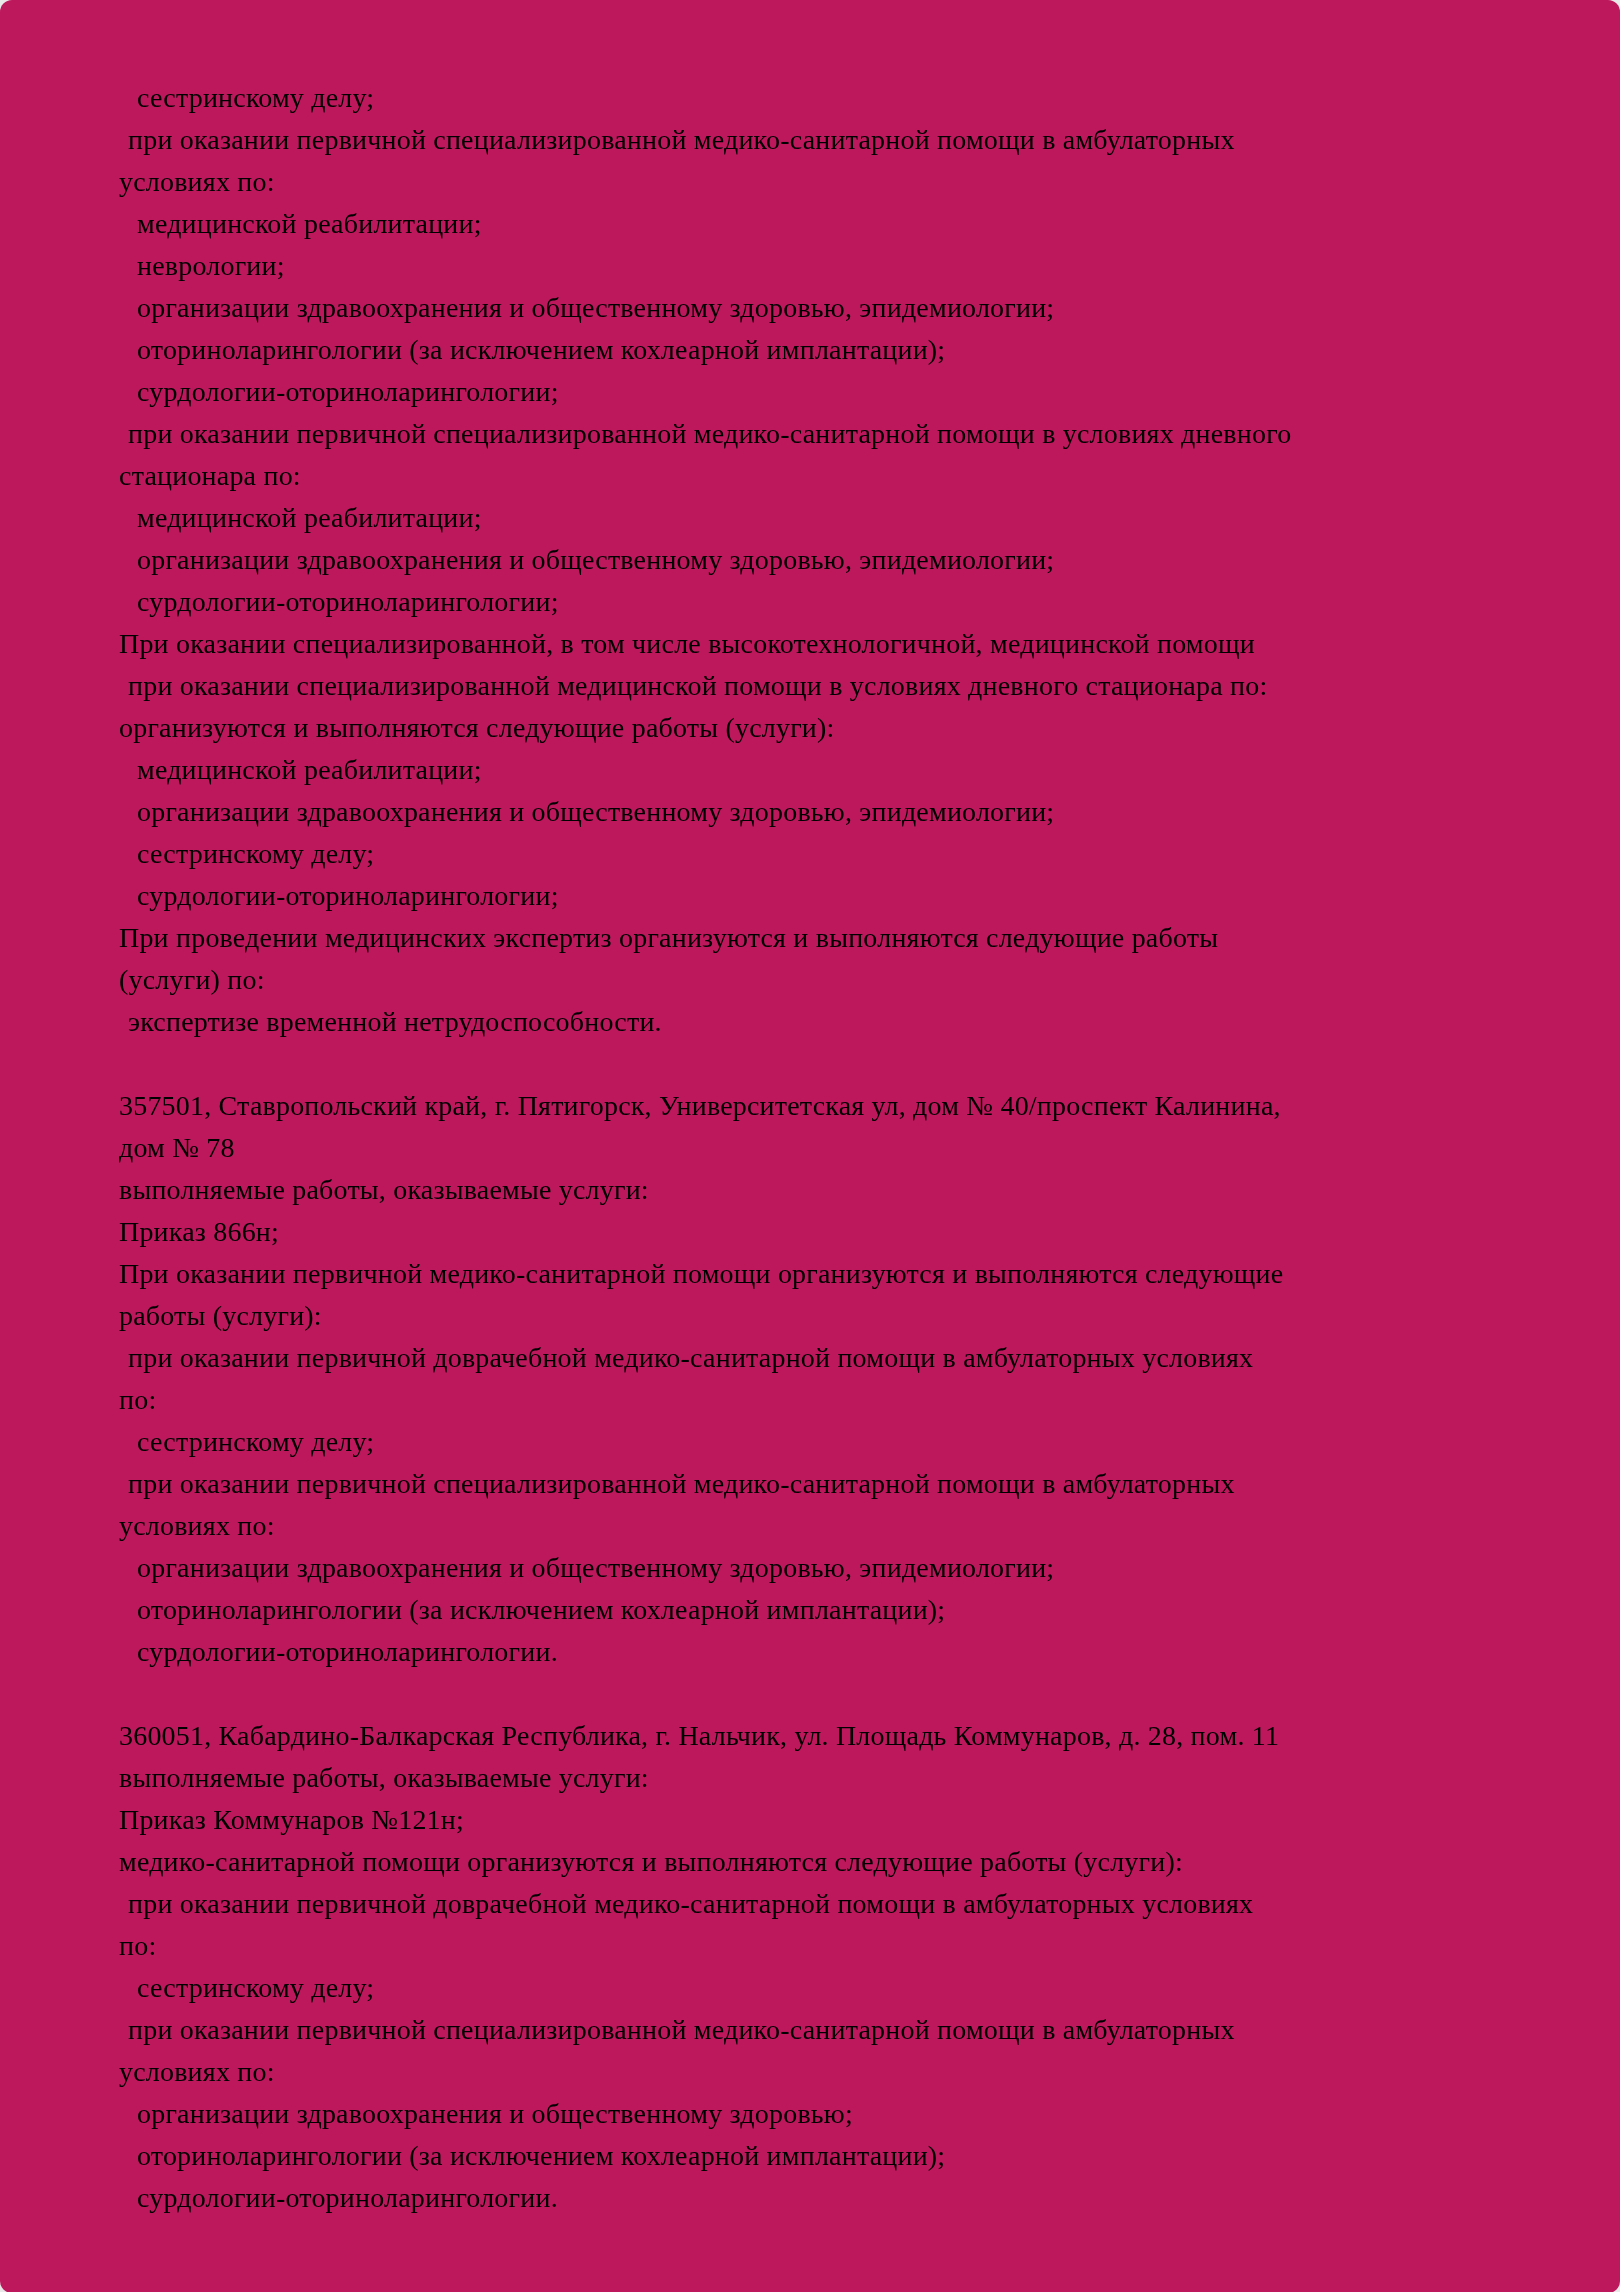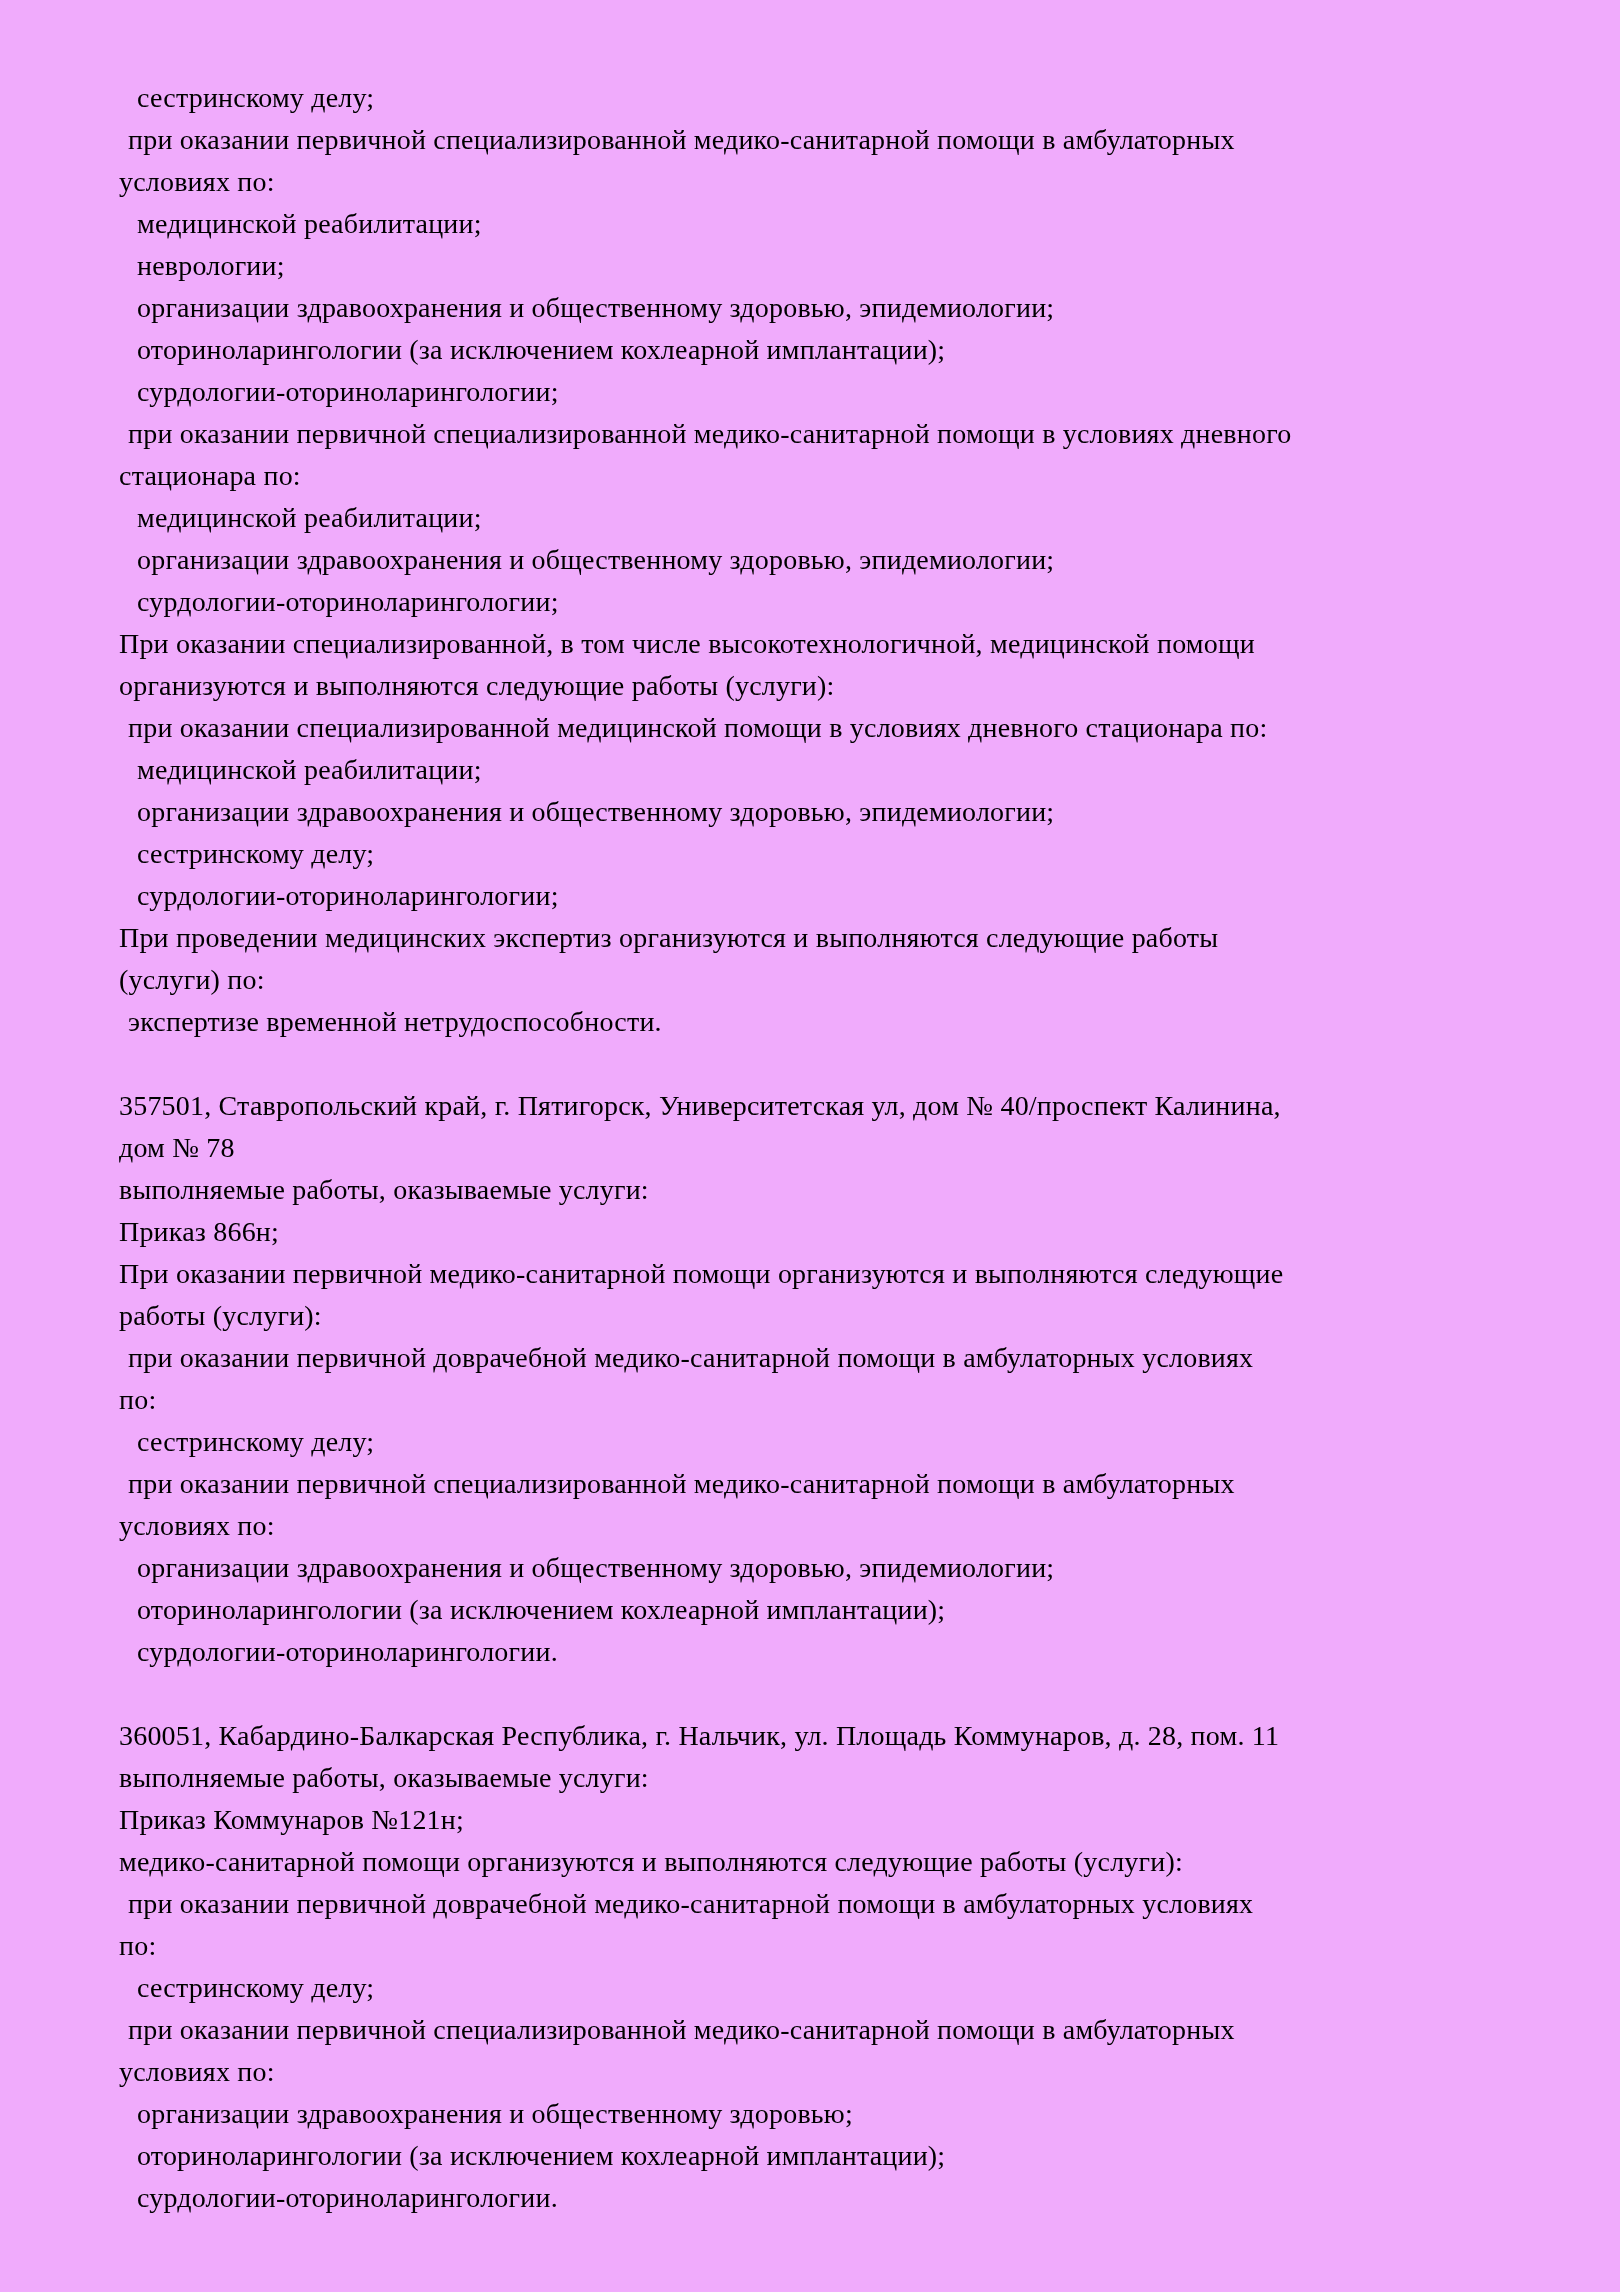--- a/index.html
+++ b/index.html
@@ -5,27 +5,28 @@
   html, body {
     margin: 0;
     padding: 0;
     background: #e8e8e8;
   }
   .page {
     position: relative;
     width: 1620px;
     height: 2293px;
     margin: 0 auto;
-    background: #f0abfc;
+    background: #be185d;
     color: #000000;
     font-family: "Liberation Serif", "DejaVu Serif", serif;
     font-size: 28px;
     box-sizing: border-box;
     padding: 77px 115px 36px 119px;
     overflow: hidden;
+    border-radius: 12px;
   }
   .line {
     line-height: 42px;
     min-height: 42px;
     white-space: pre;
     letter-spacing: 0.2px;
   }
   .indent-0 { padding-left: 0; }
   .indent-1 { padding-left: 9px; }
   .indent-2 { padding-left: 18px; }
@@ -42,22 +43,22 @@
     <div class="line indent-2">неврологии;</div>
     <div class="line indent-2">организации здравоохранения и общественному здоровью, эпидемиологии;</div>
     <div class="line indent-2">оториноларингологии (за исключением кохлеарной имплантации);</div>
     <div class="line indent-2">сурдологии-оториноларингологии;</div>
     <div class="line indent-1">при оказании первичной специализированной медико-санитарной помощи в условиях дневного</div>
     <div class="line indent-0">стационара по:</div>
     <div class="line indent-2">медицинской реабилитации;</div>
     <div class="line indent-2">организации здравоохранения и общественному здоровью, эпидемиологии;</div>
     <div class="line indent-2">сурдологии-оториноларингологии;</div>
     <div class="line indent-0">При оказании специализированной, в том числе высокотехнологичной, медицинской помощи</div>
+    <div class="line indent-1">при оказании специализированной медицинской помощи в условиях дневного стационара по:</div>
     <div class="line indent-0">организуются и выполняются следующие работы (услуги):</div>
-    <div class="line indent-1">при оказании специализированной медицинской помощи в условиях дневного стационара по:</div>
     <div class="line indent-2">медицинской реабилитации;</div>
     <div class="line indent-2">организации здравоохранения и общественному здоровью, эпидемиологии;</div>
     <div class="line indent-2">сестринскому делу;</div>
     <div class="line indent-2">сурдологии-оториноларингологии;</div>
     <div class="line indent-0">При проведении медицинских экспертиз организуются и выполняются следующие работы</div>
     <div class="line indent-0">(услуги) по:</div>
     <div class="line indent-1">экспертизе временной нетрудоспособности.</div>
     <div class="line indent-0 blank"></div>
     <div class="line indent-0">357501, Ставропольский край, г. Пятигорск, Университетская ул, дом № 40/проспект Калинина,</div>
     <div class="line indent-0">дом № 78</div>

